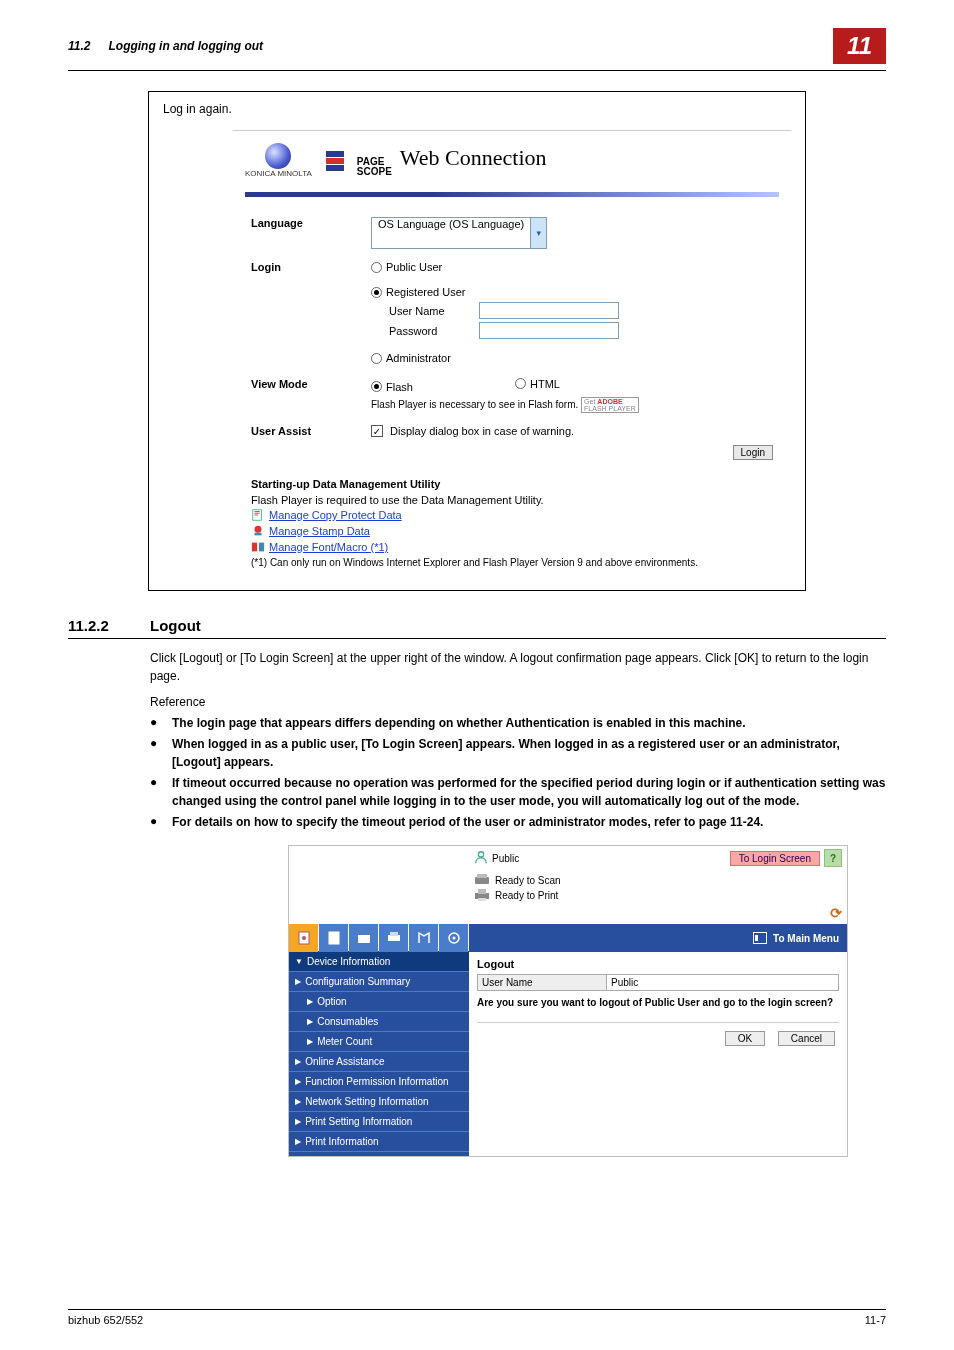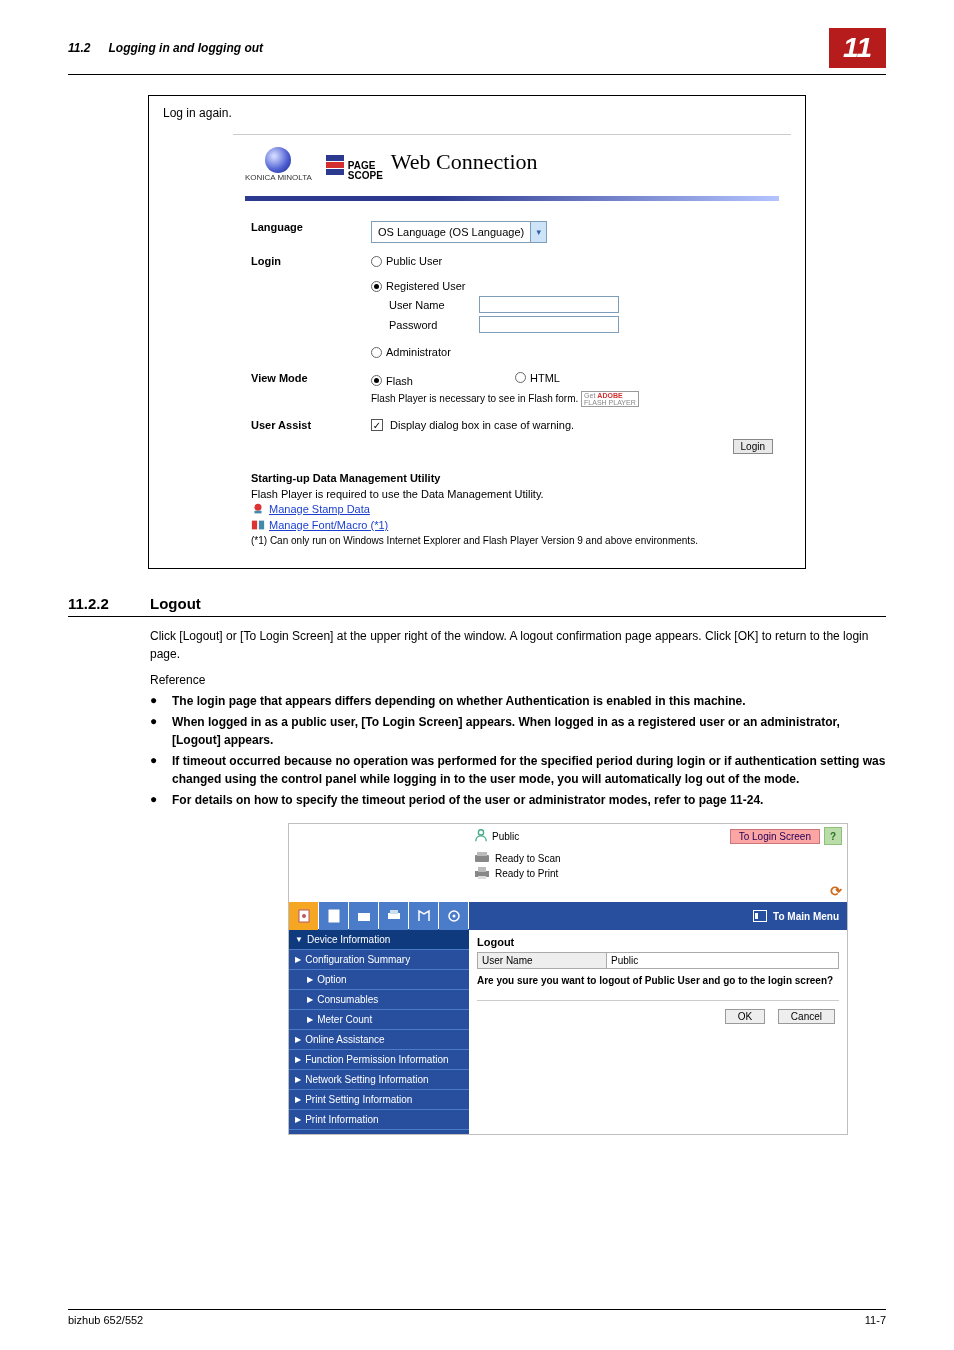--- a/index.html
+++ b/index.html
@@ -17,21 +17,21 @@
     align-items: center;
     padding: 28px 68px 6px 68px;
     font-style: italic;
   }
   .page-header .section-num { font-weight: bold; font-size: 12px; margin-right: 18px; }
   .page-header .section-title { font-weight: bold; font-size: 12px; flex: 1; }
   .page-header .badge {
     background: #b71c1c;
     color: #fff;
     font-weight: bold;
-    font-size: 28px;
+    font-size: 24px;
     padding: 4px 14px;
   }
   .header-rule { margin: 0 68px; border: none; border-top: 1px solid #000; }
   .outer-box {
     margin: 20px 148px 0 148px;
     border: 1px solid #000;
     padding: 10px 14px 0 14px;
   }
   .outer-box .lead { font-size: 12px; margin-bottom: 14px; }
   .login-panel {
@@ -39,34 +39,34 @@
     margin: 0 0 0 70px;
     padding: 8px 12px 12px 12px;
     background: #fff;
   }
   .brand-row { display: flex; align-items: center; gap: 14px; padding: 4px 0 14px 0; }
   .km-logo { display: flex; flex-direction: column; align-items: center; font-size: 8px; color: #333; }
   .km-logo .globe {
     width: 26px; height: 26px; border-radius: 50%;
     background: radial-gradient(circle at 35% 35%, #cfd8ff 5%, #4a5bd0 60%, #1b2878 100%);
   }
-  .ps-logo { display: flex; align-items: center; gap: 4px; }
+  .ps-logo { display: flex; align-items: center; gap: 13px; }
   .ps-icon { display: flex; flex-direction: column; gap: 1px; }
   .ps-icon .bar { width: 18px; height: 6px; background: #2b3a8f; }
   .ps-icon .bar:nth-child(2){ background:#d32f2f; }
   .ps-text { display: flex; align-items: baseline; gap: 8px; }
   .ps-small { font-size: 10px; font-weight: bold; line-height: 1; }
   .ps-big { font-size: 22px; font-weight: 300; font-family: Georgia, serif; }
   .grad-bar { height: 5px; background: linear-gradient(to right, #2b3a8f 0%, #2b3a8f 35%, #b3c4ff 100%); margin-bottom: 14px; }
   .form-row { display: flex; padding: 6px 6px; font-size: 11px; }
   .form-row .lbl { width: 120px; font-weight: bold; }
   .form-row .val { flex: 1; }
   .select-like {
-    display: inline-flex; align-items: center; border: 1px solid #7e9db9;
-    background: #fff; height: 22px; font-size: 11px;
+    display: inline-flex; border: 1px solid #7e9db9;
+    background: #fff; height: 32px; font-size: 11px;
   }
   .select-like span { padding: 0 6px; }
   .select-like .dd {
     width: 16px; height: 100%; background: #cde3f7; border-left: 1px solid #7e9db9;
     display: flex; align-items: center; justify-content: center; color: #2b5fa8; font-size: 9px;
   }
   .radio { display: inline-flex; align-items: center; gap: 4px; margin-right: 16px; }
   .radio-dot {
     width: 11px; height: 11px; border-radius: 50%; border: 1px solid #666;
     display: inline-flex; align-items: center; justify-content: center; background: #fff;
@@ -283,20 +283,29 @@
     <div class="login-btn-row">
       <span class="login-btn">Login</span>
     </div>
 
     <div class="dmu">
       <div class="hd">Starting-up Data Management Utility</div>
       <div>Flash Player is required to use the Data Management Utility.</div>
       <div class="row">
         <span class="tiny-icon">
           <svg viewBox="0 0 16 16">
+              <rect x="2" y="2" width="10" height="12" fill="#fff" stroke="#4b8" stroke-width="1"></rect>
+              <path d="M4 4h6M4 6h6M4 8h4" stroke="#d33" stroke-width="1"></path>
+            </svg>
+        </span>
+        <span class="lnk">Manage Copy Protect Data</span>
+      </div>
+      <div class="row">
+        <span class="tiny-icon">
+          <svg viewBox="0 0 16 16">
               <circle cx="8" cy="6" r="4" fill="#d33"></circle>
               <rect x="4" y="10" width="8" height="3" fill="#48a"></rect>
             </svg>
         </span>
         <span class="lnk">Manage Stamp Data</span>
       </div>
       <div class="row">
         <span class="tiny-icon">
           <svg viewBox="0 0 16 16">
               <rect x="1" y="3" width="6" height="10" fill="#d33"></rect>

